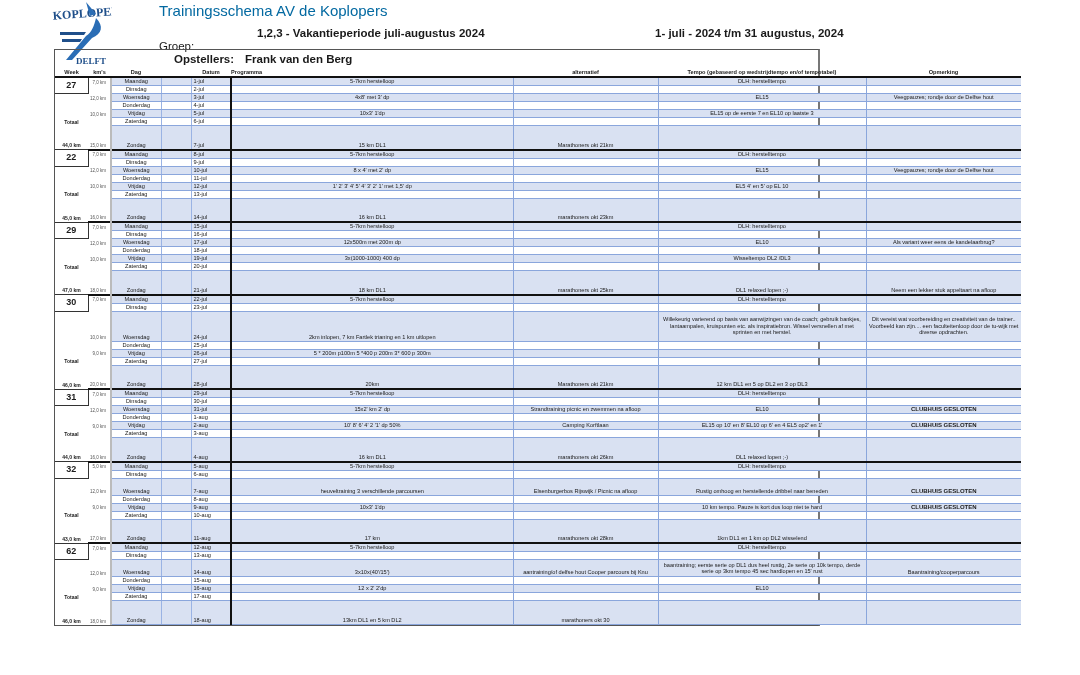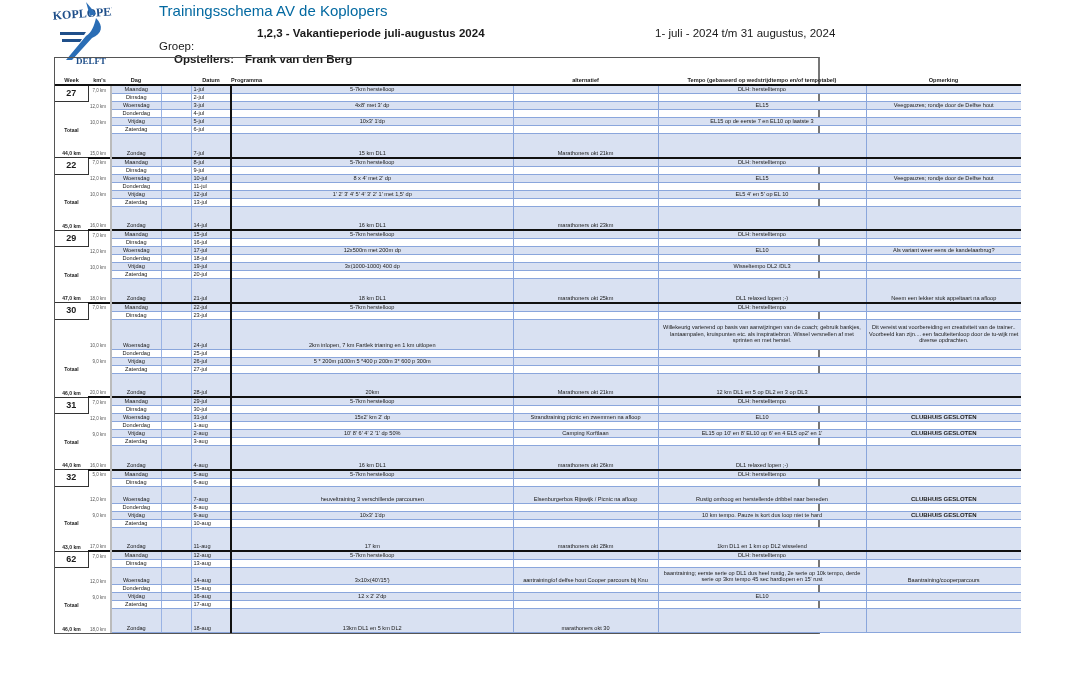--- a/index.html
+++ b/index.html
@@ -3,25 +3,25 @@
 <meta charset="utf-8">
 <style>
   * { box-sizing: border-box; margin: 0; padding: 0; }
   html, body { width: 1080px; height: 675px; background: #ffffff; overflow: hidden; }
   body { font-family: "Liberation Sans", sans-serif; color: #1a1a1a; position: relative; }
 
   .logo { position: absolute; left: 52px; top: 0; width: 56px; height: 66px; }
   .title { position: absolute; left: 159px; top: 2px; font-size: 15px; font-weight: normal; color: #0369a1; }
   .group-label { position: absolute; left: 159px; top: 40px; font-size: 11.5px; font-weight: normal; }
   .group-value { position: absolute; left: 229px; top: 27px; font-size: 11.5px; font-weight: bold; margin-left: 28px; }
-  .period { position: absolute; left: 655px; top: 27px; font-size: 11.5px; font-weight: normal; }
+  .period { position: absolute; left: 655px; top: 27px; font-size: 11.5px; font-weight: bold; }
   .authors-label { position: absolute; left: 174px; top: 53px; font-size: 11.5px; font-weight: bold; }
   .authors-value { position: absolute; left: 229px; top: 53px; font-size: 11.5px; font-weight: bold; padding-left: 16px; }
 
-  .sheet { position: absolute; left: 54px; top: 57px; width: 766px; border: 1px solid #555; border-right: 2px solid #777; }
+  .sheet { position: absolute; left: 54px; top: 49px; width: 766px; border: 1px solid #555; border-right: 2px solid #777; }
   table { border-collapse: collapse; width: 100%; table-layout: fixed; font-size: 5.6px; }
   th { font-weight: bold; font-size: 5.6px; height: 27px; vertical-align: bottom; padding-bottom: 1px; border-bottom: 2px solid #111; }
   td { height: 7.8px; line-height: 7px; padding: 0 2px; white-space: nowrap; overflow: hidden; text-align: center; vertical-align: bottom; }
   td.prog, td.alt, td.tempo, td.opm { border-left: 1px solid #8aa6dc; }
   td.dag { border-left: 2px solid #bbb; }
   td.sp { border-left: 1px solid #9ab3e4; }
   td.datum { border-left: 1px solid #9ab3e4; text-align: left; }
   td.prog { border-left: 2px solid #111; }
   tr.shade td.dag, tr.shade td.sp, tr.shade td.datum, tr.shade td.prog,
   tr.shade td.alt, tr.shade td.tempo, tr.shade td.opm { background: #d9e1f2; }

